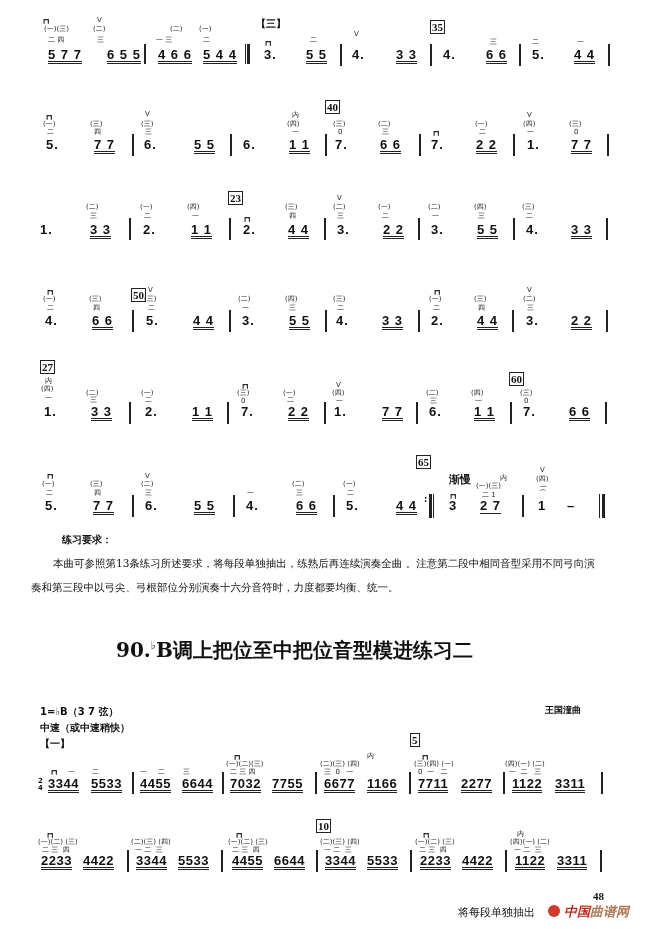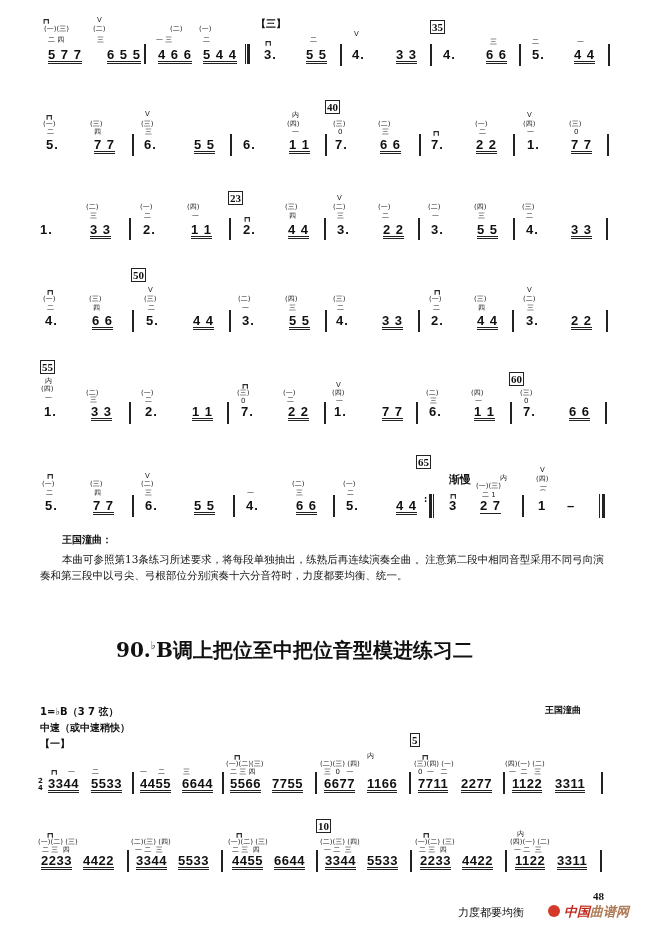--- a/index.html
+++ b/index.html
@@ -6,21 +6,21 @@
   body { width:649px; height:929px; position:relative; overflow:hidden; font-family:"DejaVu Sans", sans-serif; color:#111; }
   .abs { position:absolute; }
   .note { position:absolute; font-family:"Liberation Sans", sans-serif; font-weight:bold; font-size:13px; line-height:13px; white-space:nowrap; letter-spacing:1px; }
   .ul1 { border-bottom:1.2px solid #222; padding-bottom:1px; }
   .ul2 { border-bottom:3px double #222; padding-bottom:0px; }
   .ann { position:absolute; font-size:7px; line-height:8px; text-align:center; white-space:nowrap; color:#222; font-family:"DejaVu Sans", sans-serif; }
   .bar { position:absolute; width:1.5px; background:#222; }
   .rehearsal { position:absolute; border:1px solid #222; font-family:"Liberation Serif", serif; font-weight:bold; font-size:11px; line-height:12px; padding:0 1px; background:#fff; }
   .section-mark { position:absolute; font-weight:bold; font-size:10px; font-family:"DejaVu Sans", sans-serif; }
   .req-title { position:absolute; left:62px; top:533px; font-size:10px; font-weight:bold; font-family:"DejaVu Sans", sans-serif; }
-  .req-body { position:absolute; left:40px; top:551px; width:570px; font-size:10.5px; line-height:16px; text-indent:22px; font-family:"DejaVu Serif", serif; }
+  .req-body { position:absolute; left:31px; top:551px; width:570px; font-size:10.5px; line-height:24px; text-indent:22px; font-family:"DejaVu Serif", serif; }
   .piece-title { position:absolute; left:116px; top:637px; font-size:20px; font-family:"DejaVu Serif", serif; font-weight:bold; white-space:nowrap; }
   .piece-title sup { font-size:11px; font-weight:normal; }
   .meta { position:absolute; font-size:10px; font-weight:bold; font-family:"DejaVu Sans", sans-serif; white-space:nowrap; }
   .composer { position:absolute; left:545px; top:704px; font-size:9px; font-weight:bold; }
   .pageno { position:absolute; left:593px; top:890px; font-size:11px; font-weight:bold; font-family:"Liberation Serif", serif; }
   .footer { position:absolute; left:458px; top:905px; font-size:11px; font-family:"DejaVu Sans", sans-serif; white-space:nowrap; }
   .brand { position:absolute; left:548px; top:903px; font-size:13px; font-weight:bold; font-style:italic; white-space:nowrap; }
   .brand .logo { display:inline-block; width:12px; height:12px; border-radius:6px; background:#d43a2a; vertical-align:-1px; margin-right:4px; }
   .brand .a { color:#c0281c; }
   .brand .b { color:#b07a55; }
@@ -159,21 +159,21 @@
 
   <div>
     <span class="ann" style="left:46px;top:287px">┏┓</span>
     <span class="ann" style="left:43px;top:295px">(一)</span>
     <span class="ann" style="left:47px;top:304px">二</span>
     <span class="note" style="left:45px;top:314px">4.</span>
     <span class="ann" style="left:89px;top:295px">(三)</span>
     <span class="ann" style="left:93px;top:304px">四</span>
     <span class="note ul2" style="left:92px;top:314px">6 6</span>
     <div class="bar" style="left:132px;top:310px;height:22px"></div>
-    <span class="rehearsal" style="left:131px;top:268px">50</span>
+    <span class="rehearsal" style="left:131px;top:288px">50</span>
     <span class="ann" style="left:148px;top:286px">V</span>
     <span class="ann" style="left:144px;top:295px">(三)</span>
     <span class="ann" style="left:148px;top:304px">二</span>
     <span class="note" style="left:146px;top:314px">5.</span>
     <span class="note ul2" style="left:193px;top:314px">4 4</span>
     <div class="bar" style="left:229px;top:310px;height:22px"></div>
     <span class="ann" style="left:238px;top:295px">(二)</span>
     <span class="ann" style="left:242px;top:304px">一</span>
     <span class="note" style="left:242px;top:314px">3.</span>
     <span class="ann" style="left:285px;top:295px">(四)</span>
@@ -195,21 +195,21 @@
     <div class="bar" style="left:512px;top:310px;height:22px"></div>
     <span class="ann" style="left:527px;top:286px">V</span>
     <span class="ann" style="left:523px;top:295px">(二)</span>
     <span class="ann" style="left:527px;top:304px">三</span>
     <span class="note" style="left:526px;top:314px">3.</span>
     <span class="note ul2" style="left:571px;top:314px">2 2</span>
     <div class="bar" style="left:606px;top:310px;height:22px"></div>
   </div>
 
   <div>
-    <span class="rehearsal" style="left:40px;top:360px">55</span>
+    <span class="rehearsal" style="left:40px;top:360px">27</span>
     <span class="ann" style="left:45px;top:377px">内</span>
     <span class="ann" style="left:41px;top:385px">(四)</span>
     <span class="ann" style="left:45px;top:394px">一</span>
     <span class="note" style="left:44px;top:405px">1.</span>
     <span class="ann" style="left:86px;top:389px">(二)</span>
     <span class="ann" style="left:90px;top:396px">三</span>
     <span class="note ul2" style="left:91px;top:405px">3 3</span>
     <div class="bar" style="left:129px;top:402px;height:22px"></div>
     <span class="ann" style="left:141px;top:389px">(一)</span>
     <span class="ann" style="left:145px;top:396px">二</span>
@@ -285,21 +285,21 @@
     <span class="ann" style="left:536px;top:475px">(四)</span>
     <span class="ann" style="left:540px;top:483px">一</span>
     <span class="ann" style="left:539px;top:490px;font-size:8px">⌒</span>
     <span class="note" style="left:538px;top:499px">1</span>
     <span class="note" style="left:567px;top:499px">–</span>
     <div class="bar" style="left:599px;top:494px;height:24px;width:6px;border-left:1.5px solid #222;border-right:3.5px solid #222;background:none;box-sizing:border-box"></div>
   </div>
 </div>
 
 <div>
-  <div class="req-title">王国潼曲：</div>
+  <div class="req-title">练习要求：</div>
   <div class="req-body">本曲可参照第13条练习所述要求，将每段单独抽出，练熟后再连续演奏全曲 。注意第二段中相同音型采用不同弓向演奏和第三段中以弓尖、弓根部位分别演奏十六分音符时，力度都要均衡、统一。</div>
 </div>
 
 <div class="piece-title">
   <span>90.</span><sup>♭</sup><span>B</span><span>调上把位至中把位音型模进练习二</span>
 </div>
 
 <div class="meta" style="left:40px;top:705px">1=♭B（3 7 弦）</div>
 <div class="meta" style="left:40px;top:721px">中速（或中速稍快）</div>
 <div class="composer">王国潼曲</div>
@@ -316,21 +316,21 @@
   <div class="bar" style="left:132px;top:772px;height:22px"></div>
   <span class="ann" style="left:140px;top:768px">一</span>
   <span class="ann" style="left:158px;top:768px">二</span>
   <span class="ann" style="left:183px;top:768px">三</span>
   <span class="note ul2" style="left:140px;top:777px;letter-spacing:0.5px">4455</span>
   <span class="note ul2" style="left:182px;top:777px;letter-spacing:0.5px">6644</span>
   <div class="bar" style="left:222px;top:772px;height:22px"></div>
   <span class="ann" style="left:233px;top:752px">┏┓</span>
   <span class="ann" style="left:226px;top:760px">(一)(二)(三)</span>
   <span class="ann" style="left:230px;top:768px">二 三 四</span>
-  <span class="note ul2" style="left:230px;top:777px;letter-spacing:0.5px">5566</span>
+  <span class="note ul2" style="left:230px;top:777px;letter-spacing:0.5px">7032</span>
   <span class="note ul2" style="left:272px;top:777px;letter-spacing:0.5px">7755</span>
   <div class="bar" style="left:315px;top:772px;height:22px"></div>
   <span class="ann" style="left:367px;top:752px">内</span>
   <span class="ann" style="left:320px;top:760px">(二)(三) (四)</span>
   <span class="ann" style="left:324px;top:768px">三 &nbsp;0 &nbsp;&nbsp;一</span>
   <span class="note ul2" style="left:324px;top:777px;letter-spacing:0.5px">6677</span>
   <span class="note ul2" style="left:367px;top:777px;letter-spacing:0.5px">1166</span>
   <div class="bar" style="left:409px;top:772px;height:22px"></div>
   <span class="ann" style="left:421px;top:752px">┏┓</span>
   <span class="ann" style="left:414px;top:760px">(三)(四) (一)</span>
@@ -378,16 +378,16 @@
   <div class="bar" style="left:505px;top:850px;height:22px"></div>
   <span class="ann" style="left:517px;top:830px">内</span>
   <span class="ann" style="left:510px;top:838px">(四)(一) (二)</span>
   <span class="ann" style="left:514px;top:846px">一 二 &nbsp;三</span>
   <span class="note ul2" style="left:515px;top:854px;letter-spacing:0.5px">1122</span>
   <span class="note ul2" style="left:557px;top:854px;letter-spacing:0.5px">3311</span>
   <div class="bar" style="left:600px;top:850px;height:22px"></div>
 </div>
 
 <div class="pageno">48</div>
-<div class="footer">力度都要均衡</div>
+<div class="footer">将每段单独抽出</div>
 <div class="brand">
   <span class="logo"></span><span class="a">中国</span><span class="b">曲谱网</span>
 </div>
 
 </body></html>

